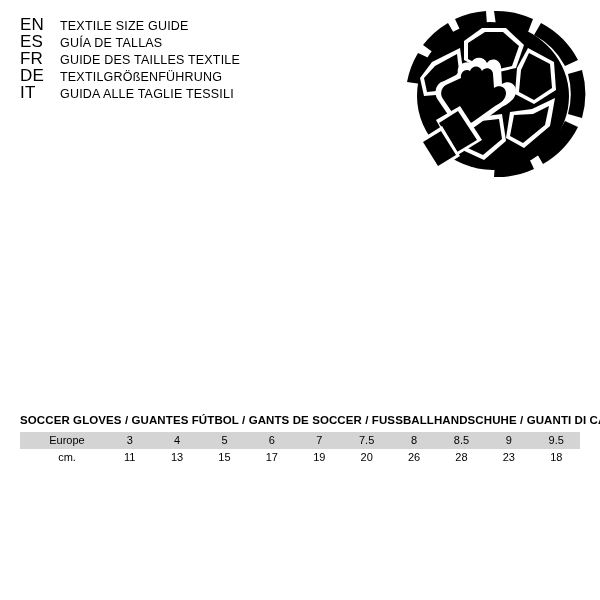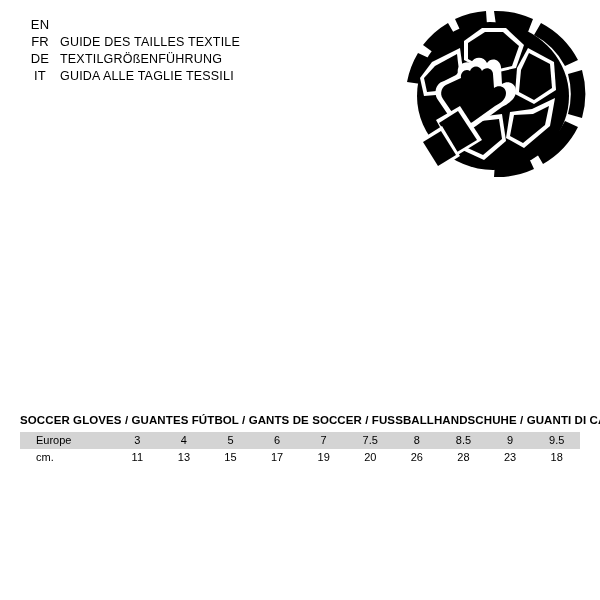--- a/index.html
+++ b/index.html
@@ -22,24 +22,23 @@
     left: 20px;
     top: 16px;
   }
   .lang-row {
     display: flex;
     align-items: baseline;
     height: 17px;
   }
   .lang-code {
     width: 40px;
-    font-size: 13px;
+    font-size: 17px;
     letter-spacing: 0.2px;
     line-height: 17px;
-    text-align: center;
   }
   .lang-title {
     font-size: 12.5px;
     letter-spacing: 0.2px;
     line-height: 17px;
   }
 
   
   .illustration {
     position: absolute;
@@ -73,31 +72,36 @@
   }
   table.size-table td {
     font-size: 11px;
     height: 17px;
     line-height: 17px;
     padding: 0;
     text-align: center;
     vertical-align: middle;
   }
   table.size-table td.label-cell {
-    text-align: left;
-    padding-left: 16px;
+    text-align: center;
+    padding-left: 8px;
     width: 78px;
   }
 </style>
 </head>
 <body>
 
 <div class="lang-block">
   <div class="lang-row">
     <span class="lang-code">EN</span>
+    <span class="lang-title">TEXTILE SIZE GUIDE</span>
+  </div>
+  <div class="lang-row">
+    <span class="lang-code">ES</span>
+    <span class="lang-title">GUÍA DE TALLAS</span>
   </div>
   <div class="lang-row">
     <span class="lang-code">FR</span>
     <span class="lang-title">GUIDE DES TAILLES TEXTILE</span>
   </div>
   <div class="lang-row">
     <span class="lang-code">DE</span>
     <span class="lang-title">TEXTILGRÖßENFÜHRUNG</span>
   </div>
   <div class="lang-row">

